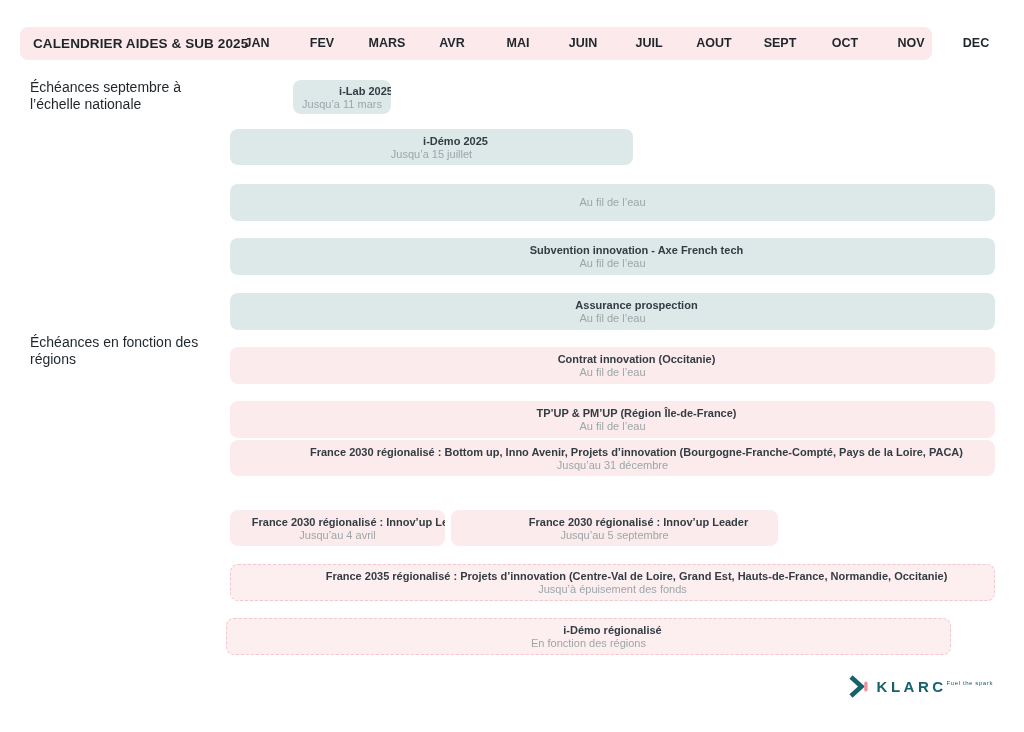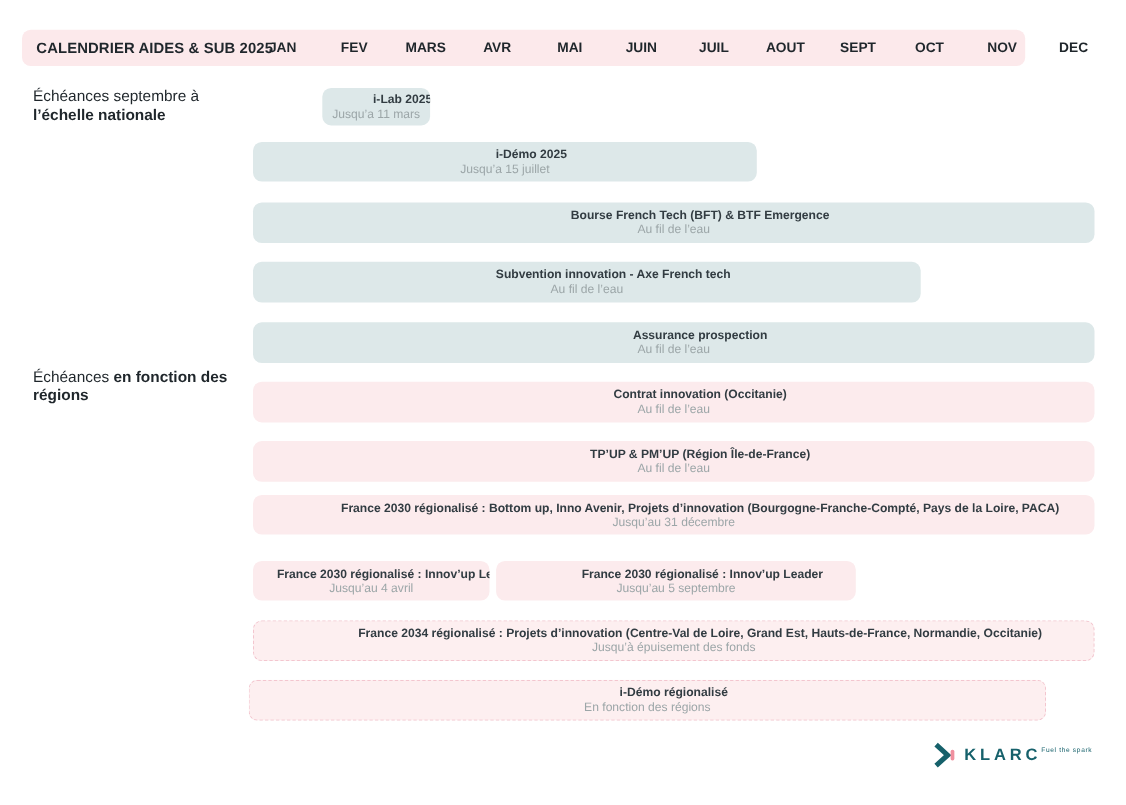--- a/index.html
+++ b/index.html
@@ -39,21 +39,21 @@
   }
 
   
   .section-label {
     position: absolute; left: 30px;
     width: 195px;
     font-size: 14px; line-height: 16.5px;
     color: #1f262b;
     font-weight: 400;
   }
-  .section-label strong { font-weight: 700; }
+  .section-label strong { font-weight: 400; }
 
   
   .bar {
     position: absolute;
     border-radius: 8px;
     display: flex; flex-direction: column;
     align-items: center; justify-content: center;
     text-align: center;
     overflow: hidden;
   }
@@ -116,67 +116,66 @@
 <div class="section-label" style="top:334px">
   <span>Échéances</span>
   <strong>en fonction des régions</strong>
 </div>
 
 <div class="bar national" style="left:293px;top:80px;width:98px;height:34px">
   <div class="bar-title">i-Lab 2025</div>
   <div class="bar-sub">Jusqu’a 11 mars</div>
 </div>
 
-<div class="bar national" style="left:230px;top:129px;width:458px;height:36px">
+<div class="bar national" style="left:230px;top:129px;width:403px;height:36px">
   <div class="bar-title">i-Démo 2025</div>
   <div class="bar-sub">Jusqu’a 15 juillet</div>
 </div>
 
 <div class="bar national" style="left:230px;top:184px;width:765px;height:37px">
-  <div class="bar-title">Bourse French Tech (BFT) &amp; BTF Emergence</div>
   <div class="bar-sub">Au fil de l’eau</div>
 </div>
 
-<div class="bar national" style="left:230px;top:238px;width:607px;height:37px">
+<div class="bar national" style="left:230px;top:238px;width:765px;height:37px">
   <div class="bar-title">Subvention innovation - Axe French tech</div>
   <div class="bar-sub">Au fil de l’eau</div>
 </div>
 
 <div class="bar national" style="left:230px;top:293px;width:765px;height:37px">
   <div class="bar-title">Assurance prospection</div>
   <div class="bar-sub">Au fil de l’eau</div>
 </div>
 
 <div class="bar regional" style="left:230px;top:347px;width:765px;height:37px">
   <div class="bar-title">Contrat innovation (Occitanie)</div>
   <div class="bar-sub">Au fil de l’eau</div>
 </div>
 
 <div class="bar regional" style="left:230px;top:401px;width:765px;height:37px">
   <div class="bar-title">TP’UP &amp; PM’UP (Région Île-de-France)</div>
   <div class="bar-sub">Au fil de l’eau</div>
 </div>
 
-<div class="bar regional" style="left:230px;top:450px;width:765px;height:36px">
+<div class="bar regional" style="left:230px;top:440px;width:765px;height:36px">
   <div class="bar-title">France 2030 régionalisé : Bottom up, Inno Avenir, Projets d’innovation (Bourgogne-Franche-Compté, Pays de la Loire, PACA)</div>
   <div class="bar-sub">Jusqu’au 31 décembre</div>
 </div>
 
 <div class="bar regional" style="left:230px;top:510px;width:215px;height:36px">
   <div class="bar-title">France 2030 régionalisé : Innov’up Leader</div>
   <div class="bar-sub">Jusqu’au 4 avril</div>
 </div>
 
 <div class="bar regional" style="left:451px;top:510px;width:327px;height:36px">
   <div class="bar-title">France 2030 régionalisé : Innov’up Leader</div>
   <div class="bar-sub">Jusqu’au 5 septembre</div>
 </div>
 
 <div class="bar dashed" style="left:230px;top:564px;width:765px;height:37px">
-  <div class="bar-title">France 2034 régionalisé : Projets d’innovation (Centre-Val de Loire, Grand Est, Hauts-de-France, Normandie, Occitanie)</div>
+  <div class="bar-title">France 2035 régionalisé : Projets d’innovation (Centre-Val de Loire, Grand Est, Hauts-de-France, Normandie, Occitanie)</div>
   <div class="bar-sub">Jusqu’à épuisement des fonds</div>
 </div>
 
 <div class="bar dashed" style="left:226px;top:618px;width:725px;height:37px">
   <div class="bar-title">i-Démo régionalisé</div>
   <div class="bar-sub">En fonction des régions</div>
 </div>
 
 <div class="logo">
   <svg class="logo-icon" viewBox="0 0 25 25">

